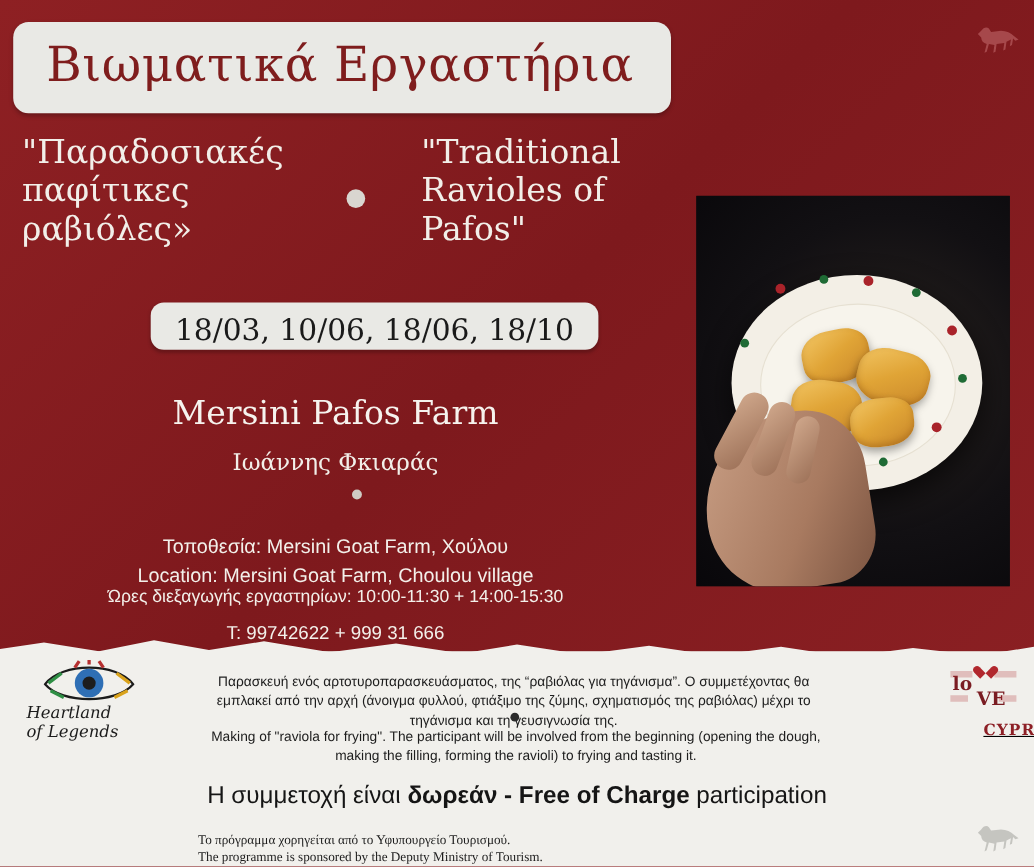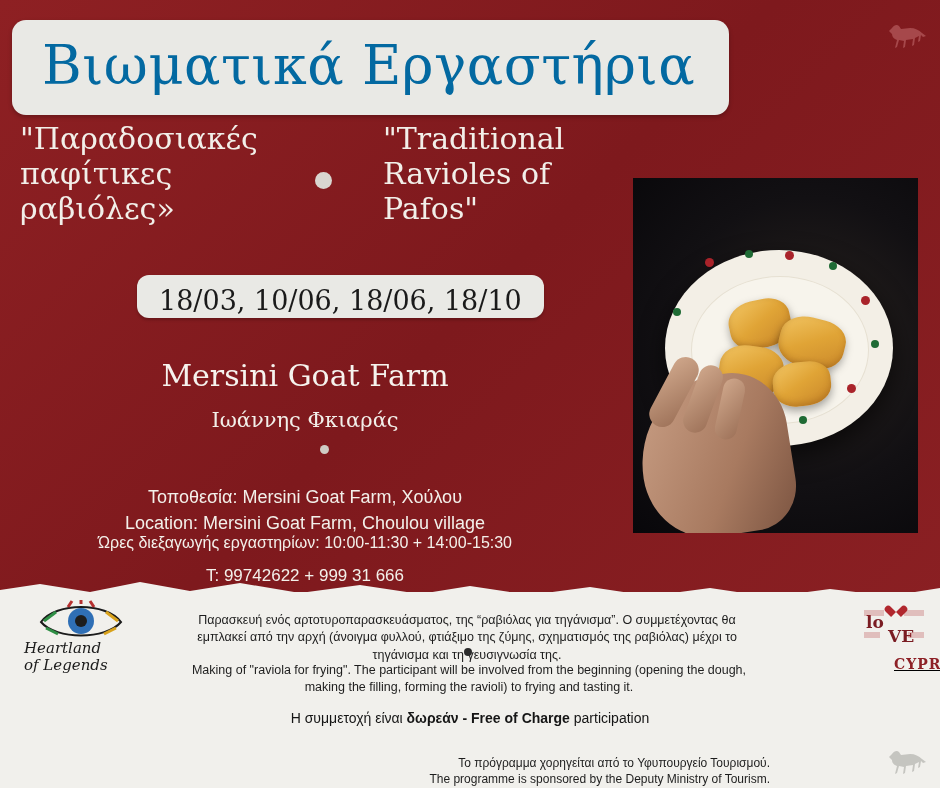--- a/index.html
+++ b/index.html
@@ -27,22 +27,22 @@
     position: absolute;
     left: 12px;
     top: 20px;
     padding: 14px 34px 18px 30px;
     background: #e9e9e5;
     border-radius: 14px;
     box-shadow: 0 2px 4px rgba(0,0,0,.25);
   }
   .title-banner .title-text {
     font-family: "DejaVu Serif", "Liberation Serif", serif;
-    font-size: 54px;
-    color: #0369a1;
+    font-size: 44px;
+    color: #7f1d1d;
     letter-spacing: .5px;
     white-space: nowrap;
   }
 
   
   .names-row {
     position: absolute;
     left: 18px;
     top: 122px;
     width: 600px;
@@ -262,33 +262,34 @@
     font-size: 12.5px;
     line-height: 1.38;
     color: #1d1d1d;
   }
   .free-line {
     position: absolute;
     left: 170px;
     top: 710px;
     width: 600px;
     text-align: center;
-    font-size: 14px;
+    font-size: 22px;
     color: #151515;
   }
   .free-line b { font-weight: bold; }
   .sponsor {
     position: absolute;
-    left: 170px;
+    left: 180px;
     top: 755px;
     width: 600px;
-    text-align: right;
+    text-align: left;
     font-size: 12px;
     line-height: 1.35;
     color: #1d1d1d;
+    font-family: Liberation Serif, serif;
   }
 
   
   .logo-heartland {
     position: absolute;
     left: 24px;
     top: 598px;
     width: 128px;
     height: 86px;
   }
@@ -386,21 +387,21 @@
   <div class="names-row">
     <div class="name-gr">"Παραδοσιακές παφίτικες ραβιόλες»</div>
     <div class="name-en">"Traditional Ravioles of Pafos"</div>
   </div>
   <div class="dot-sep"></div>
 
   <div class="dates-pill">
     <div class="dates-text">18/03, 10/06, 18/06, 18/10</div>
   </div>
 
-  <div class="venue">Mersini Goat Farm</div>
+  <div class="venue">Mersini Pafos Farm</div>
   <div class="person">Ιωάννης Φκιαράς</div>
   <div class="small-dot"></div>
 
   <div class="location">
     <div>Τοποθεσία: Mersini Goat Farm, Χούλου</div>
     <div>Location: Mersini Goat Farm, Choulou village</div>
   </div>
   <div class="hours">Ώρες διεξαγωγής εργαστηρίων: 10:00-11:30 + 14:00-15:30</div>
   <div class="phone">T: 99742622  +  999 31 666</div>
 

